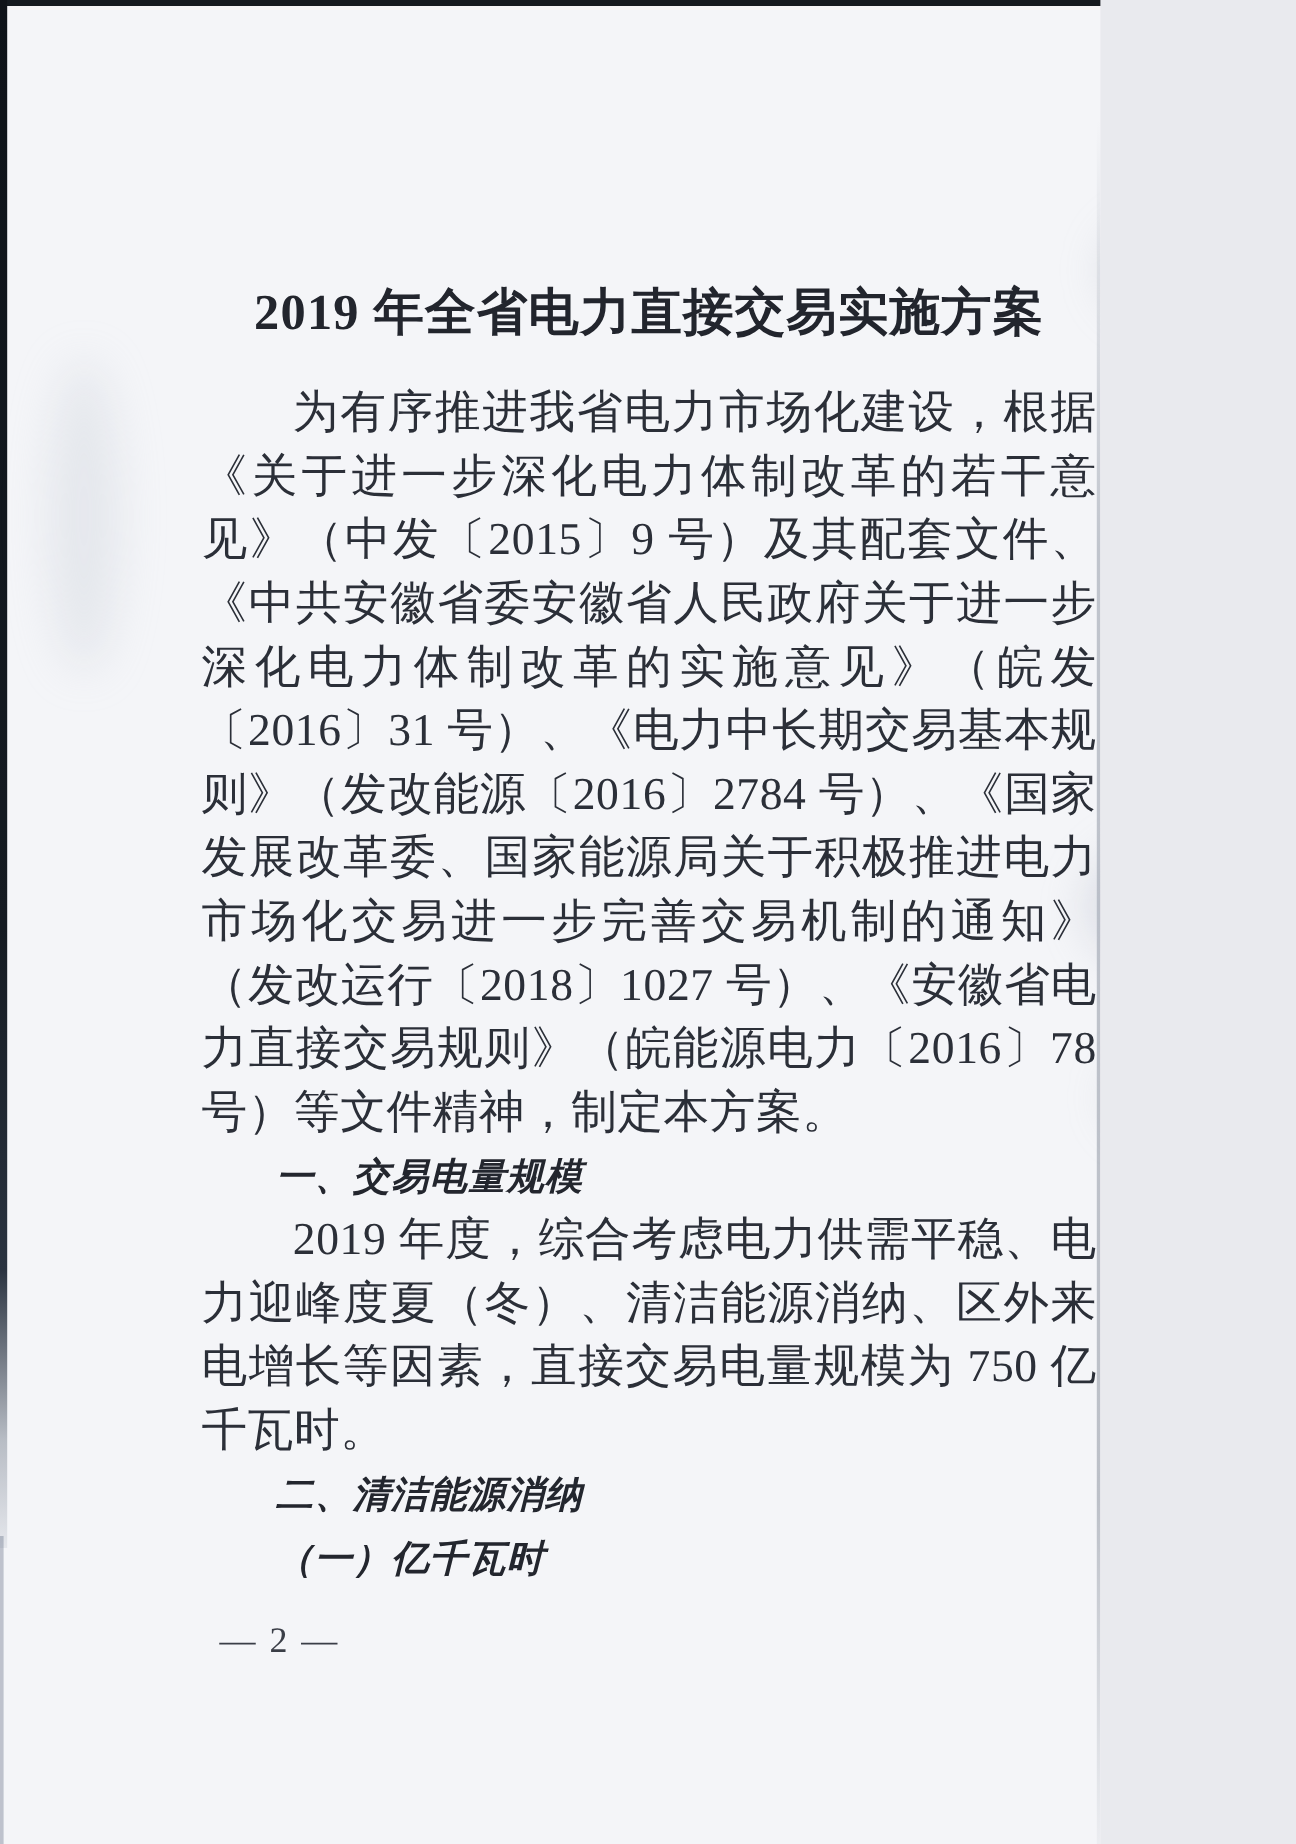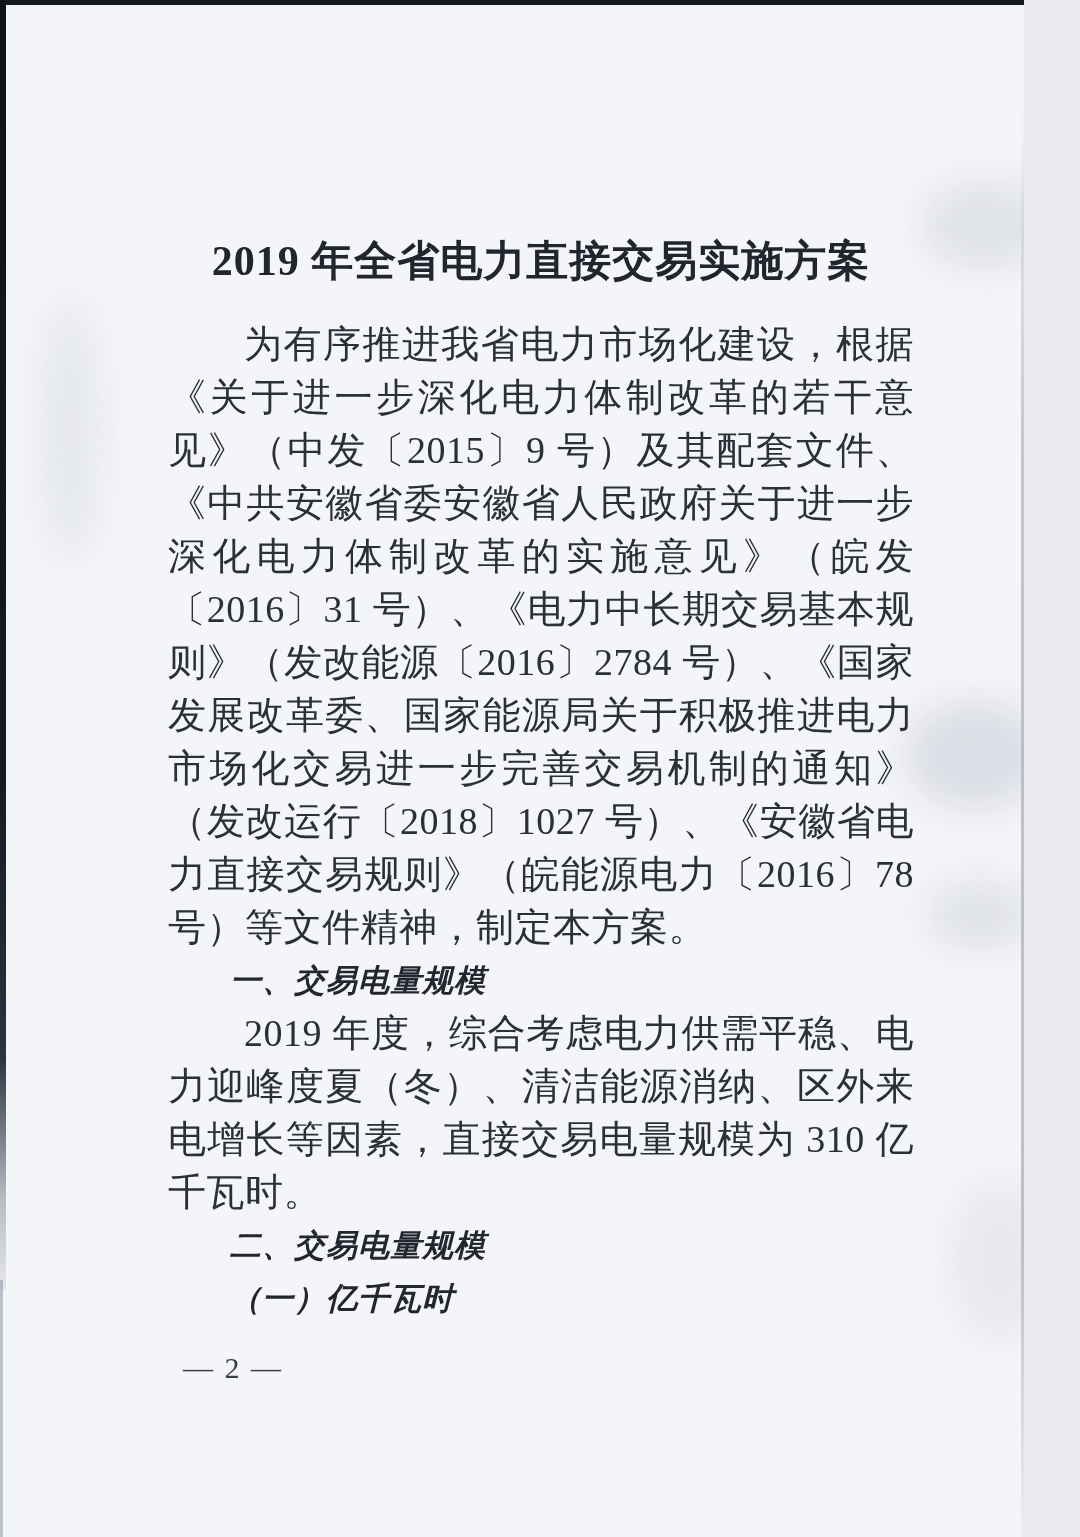--- a/index.html
+++ b/index.html
@@ -2,21 +2,21 @@
 <html><head>
 <meta charset="utf-8">
 <style>
   html, body {
     margin: 0;
     padding: 0;
     background: #e9eaee;
   }
   .scan {
     position: relative;
-    width: 1024px;
+    width: 917px;
     height: 1537px;
     background: #f4f5f8;
     overflow: hidden;
     font-family: "Liberation Serif", serif;
   }
   
   .edge-top {
     position: absolute; top: 0; left: 0;
     width: 1080px; height: 5px;
     background: #141a20;
@@ -120,23 +120,23 @@
   <div class="page-content">
 
     <h1 class="doc-title">2019 年全省电力直接交易实施方案</h1>
 
     <div class="body-block">
 
       <p class="para">为有序推进我省电力市场化建设，根据《关于进一步深化电力体制改革的若干意见》（中发〔2015〕9 号）及其配套文件、《中共安徽省委安徽省人民政府关于进一步深化电力体制改革的实施意见》（皖发〔2016〕31 号）、《电力中长期交易基本规则》（发改能源〔2016〕2784 号）、《国家发展改革委、国家能源局关于积极推进电力市场化交易进一步完善交易机制的通知》（发改运行〔2018〕1027 号）、《安徽省电力直接交易规则》（皖能源电力〔2016〕78 号）等文件精神，制定本方案。</p>
 
       <h2 class="sec-heading">一、交易电量规模</h2>
 
-      <p class="para">2019 年度，综合考虑电力供需平稳、电力迎峰度夏（冬）、清洁能源消纳、区外来电增长等因素，直接交易电量规模为 310 亿千瓦时。</p>
+      <p class="para">2019 年度，综合考虑电力供需平稳、电力迎峰度夏（冬）、清洁能源消纳、区外来电增长等因素，直接交易电量规模为 750 亿千瓦时。</p>
 
-      <h2 class="sec-heading">二、交易电量规模</h2>
+      <h2 class="sec-heading">二、清洁能源消纳</h2>
 
       <h3 class="sec-heading">（一）亿千瓦时</h3>
 
 
 
     </div>
   </div>
 
   <div class="page-number">— 2 —</div>
 

